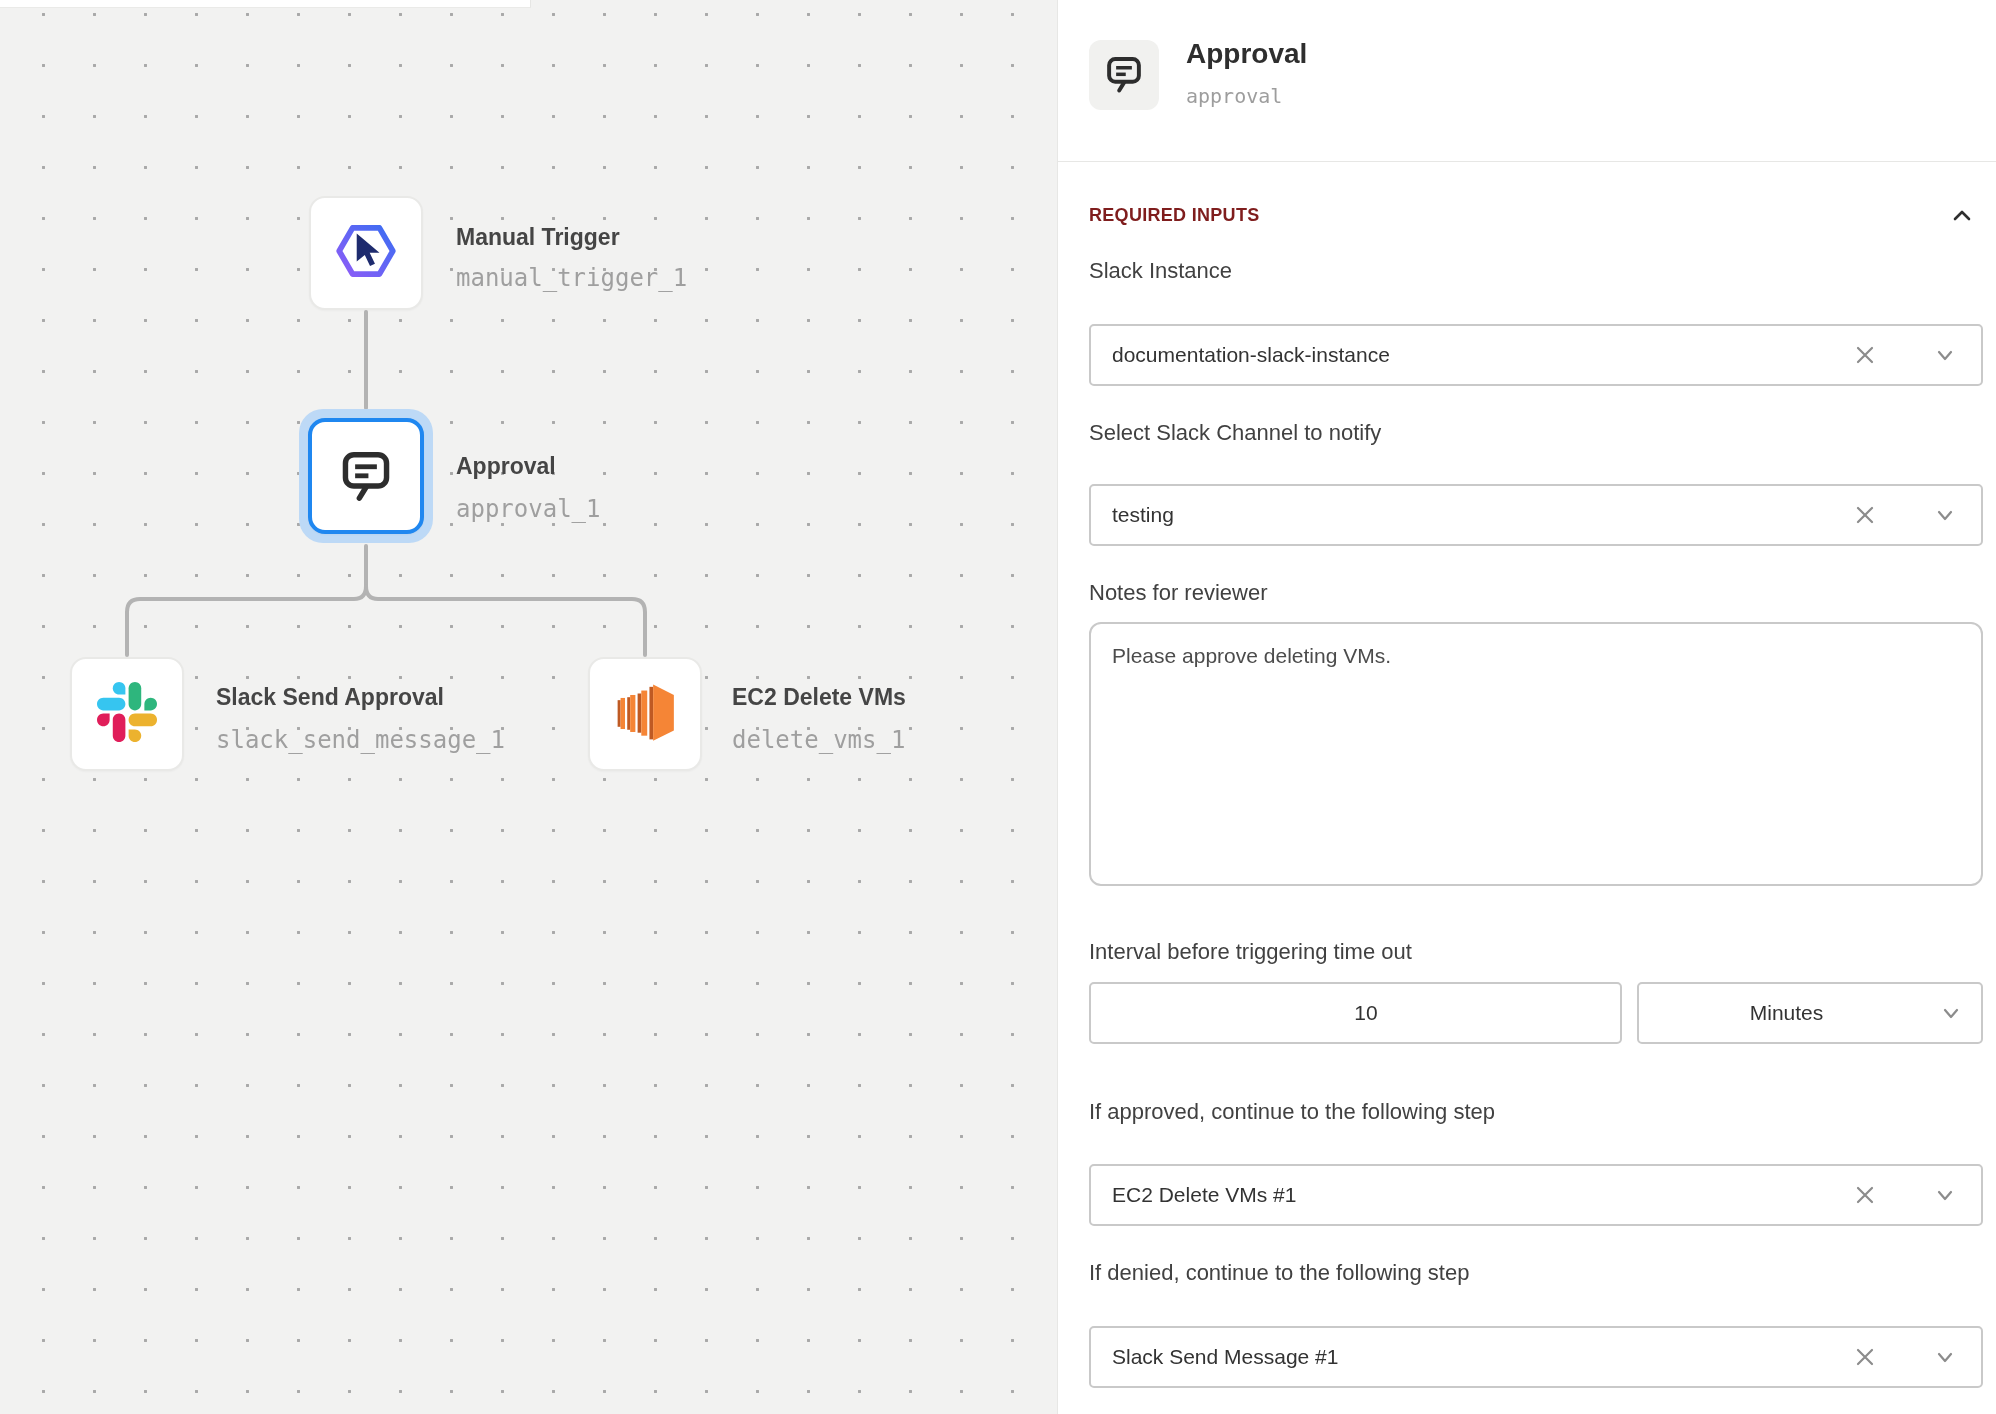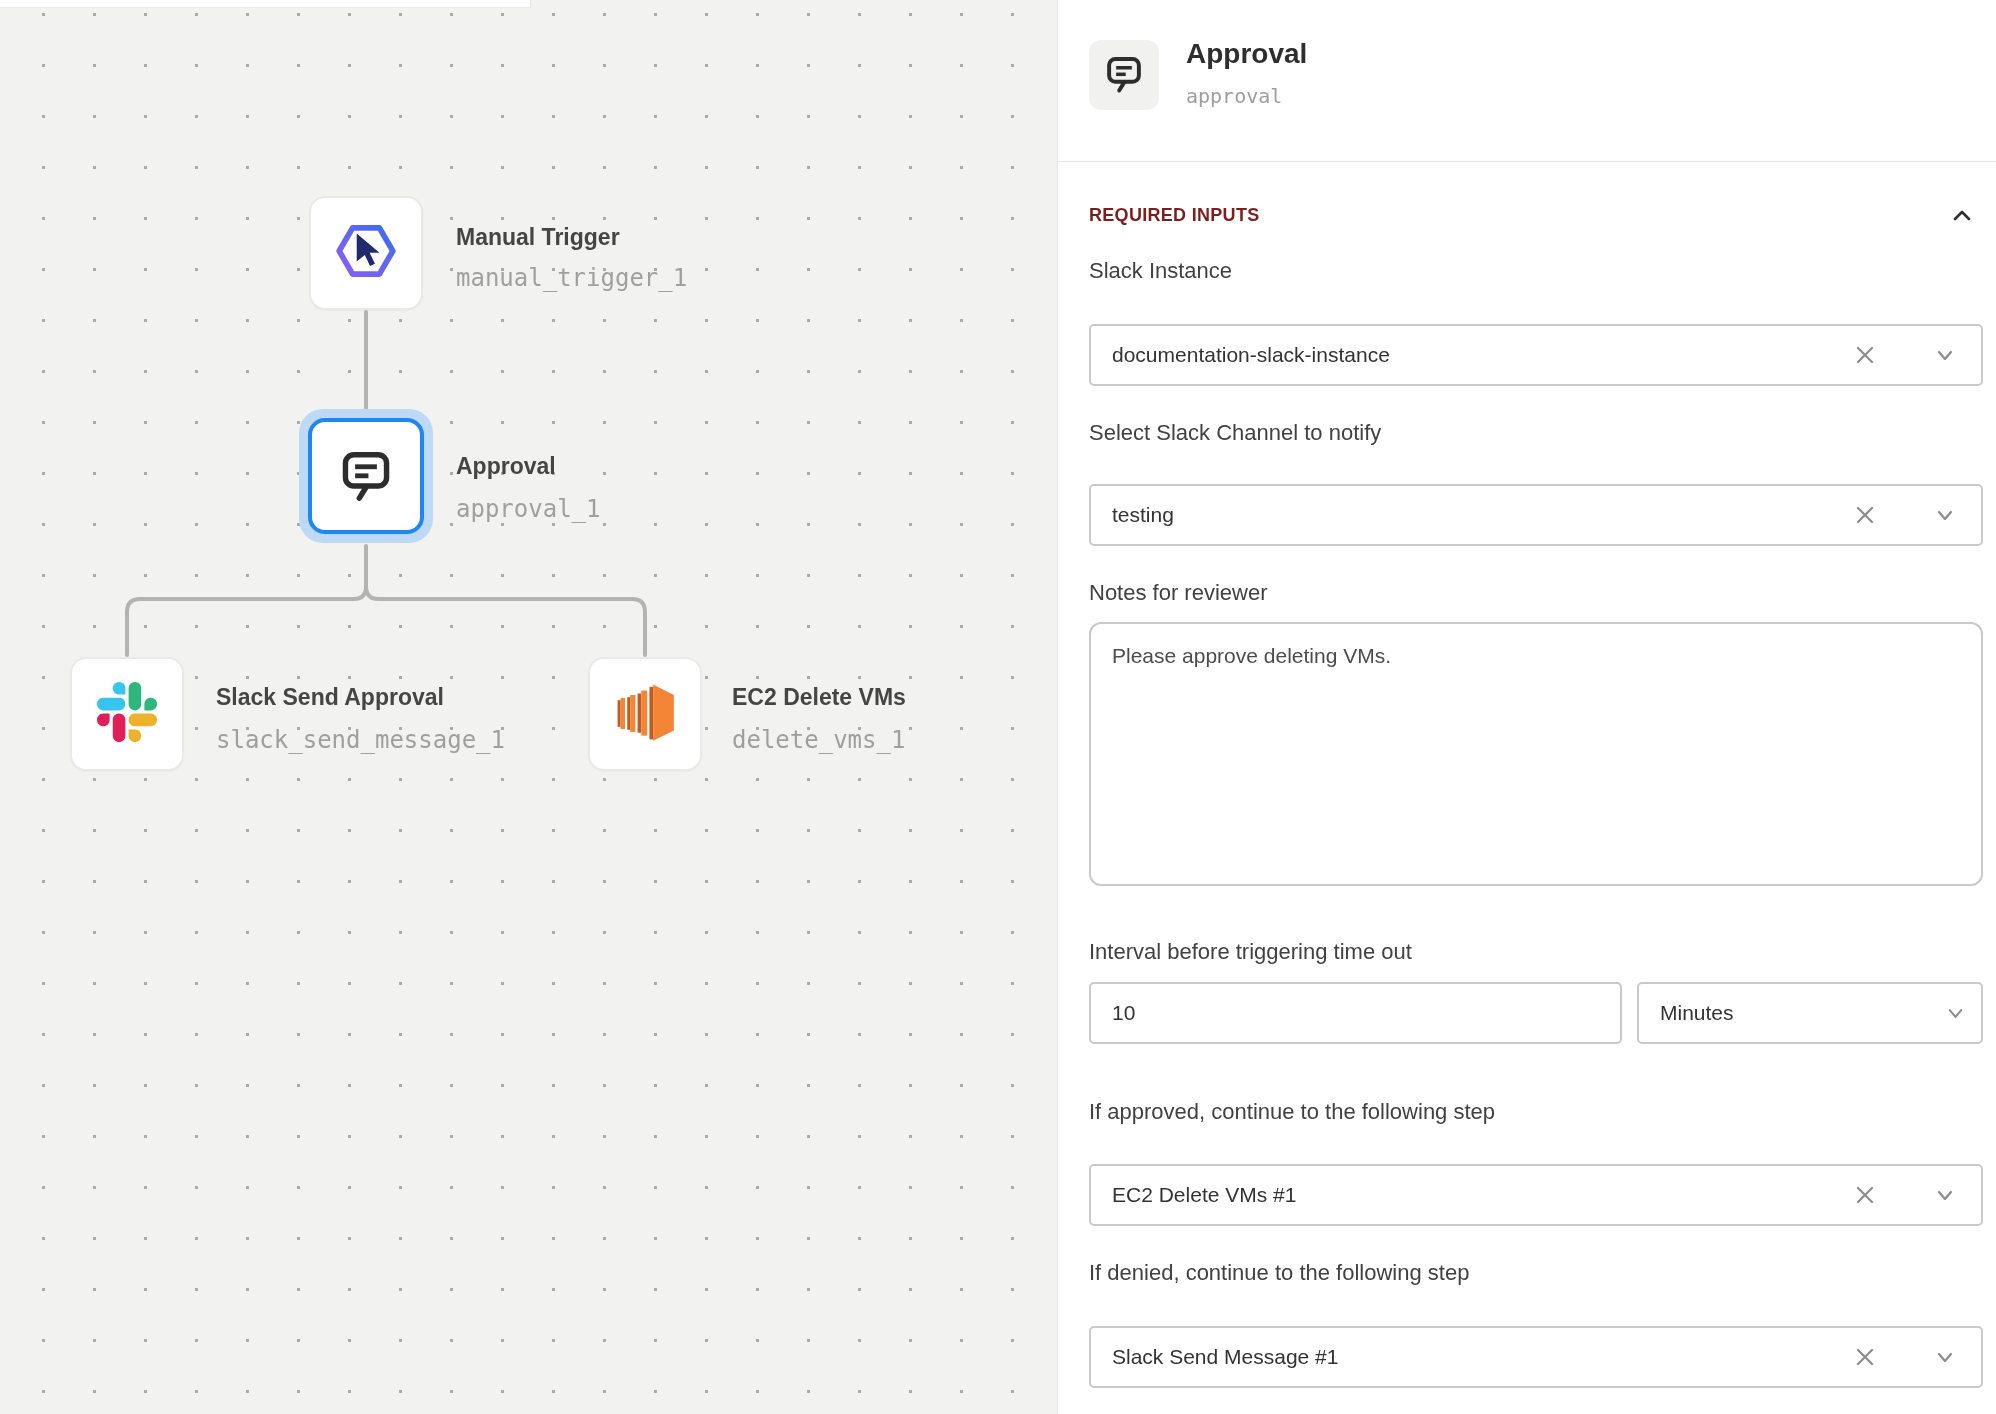--- a/index.html
+++ b/index.html
@@ -77,28 +77,28 @@
   .notes-area {
     position:absolute; left:31px; right:13px; top:622px; height:264px;
     border:2px solid #c9c9c9; border-radius:12px; background:#fff;
     font-family:"Liberation Sans",sans-serif; font-size:21px; color:#4c4c4c;
     padding:20px 21px; resize:none; outline:none;
   }
   .num-input {
     position:absolute; left:31px; top:982px; width:533px; height:62px;
     border:2px solid #c9c9c9; border-radius:5px; background:#fff;
     font-family:"Liberation Sans",sans-serif; font-size:21px; color:#333;
-    padding-left:21px; outline:none;
+    padding-left:21px; outline:none;text-align:center;
   }
   .unit-select {
     position:absolute; left:579px; right:13px; top:982px; height:62px;
     border:2px solid #c9c9c9; border-radius:5px; background:#fff;
     display:flex; align-items:center; cursor:pointer;
   }
-  .unit-select span { flex:1; padding-left:21px; font-size:21px; color:#333; }
+  .unit-select span { flex:1; padding-left:11px; font-size:21px; color:#333;text-align:center; }
   .unit-select .icon-btn { width:44px; height:44px; margin-right:14px; display:flex; align-items:center; justify-content:center; flex:0 0 auto; }
 </style>
 </head>
 <body>
 
 <div id="app">
 
   <div id="canvas">
     <div class="top-artifact"></div>
 

